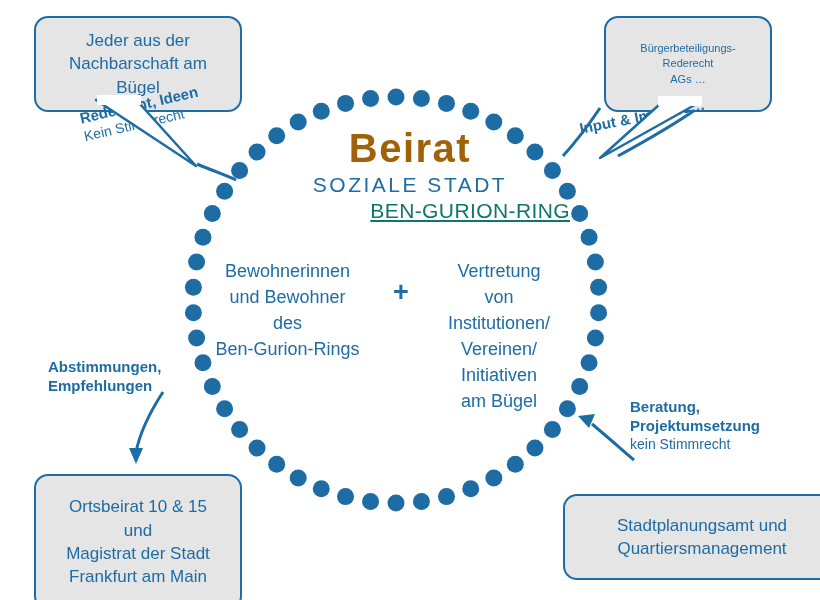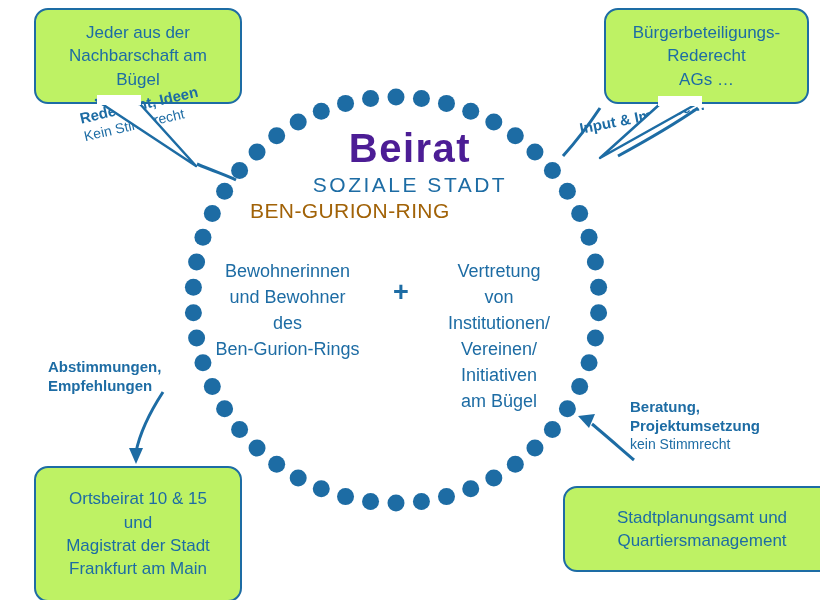--- a/index.html
+++ b/index.html
@@ -16,34 +16,35 @@
     font-family: "Liberation Sans", sans-serif;
     color: #1f6aa5;
   }
 
   
   .callout {
     position: absolute;
     box-sizing: border-box;
     border: 2.5px solid #1d6ca4;
     border-radius: 14px;
-    background: #bef264;
+    background: #e5e5e5;
     color: #1d6ca4;
     display: flex;
     flex-direction: column;
     align-items: center;
     justify-content: center;
     text-align: center;
     line-height: 1.38;
     z-index: 5;
+    margin-top: 8px;
   }
   .callout div { white-space: nowrap; }
 
   #callout-top-left  { left: 34px;  top: 8px;   width: 208px; height: 96px;  font-size: 17px; }
-  #callout-top-right { left: 604px; top: 8px;   width: 205px; height: 96px;  font-size: 17px; align-items: center; }
+  #callout-top-right { left: 604px; top: 8px;   width: 168px; height: 96px;  font-size: 11px; align-items: center; }
   #callout-bottom-left  { left: 34px;  top: 466px; width: 208px; height: 136px; font-size: 17px; }
   #callout-bottom-right { left: 563px; top: 486px; width: 278px; height: 86px;  font-size: 17px; }
 
   
   .conn-label {
     position: absolute;
     color: #1d6ca4;
     z-index: 6;
     line-height: 1.25;
   }
@@ -81,42 +82,43 @@
 
   
   #center-title {
     position: absolute;
     left: 250px; top: 126px;
     width: 320px;
     text-align: center;
     font-size: 40px;
     font-weight: bold;
     letter-spacing: 1.5px;
-    color: #4c1d95;
+    color: #a16207;
     z-index: 4;
   }
   #center-sub1 {
     position: absolute;
     left: 250px; top: 173px;
     width: 320px;
     text-align: center;
     font-size: 21px;
     letter-spacing: 2.5px;
     color: #1d6ca4;
     z-index: 4;
   }
   #center-sub2 {
     position: absolute;
     left: 250px; top: 199px;
     width: 320px;
-    text-align: left;
+    text-align: right;
     font-size: 21px;
     letter-spacing: 0.4px;
-    color: #a16207;
-    z-index: 4;
+    color: #0f766e;
+    z-index: 4;
+    text-decoration: underline;
   }
   #col-left {
     position: absolute;
     left: 200px; top: 258px;
     width: 175px;
     text-align: center;
     font-size: 18px;
     line-height: 1.45;
     color: #1d6ca4;
     z-index: 4;

